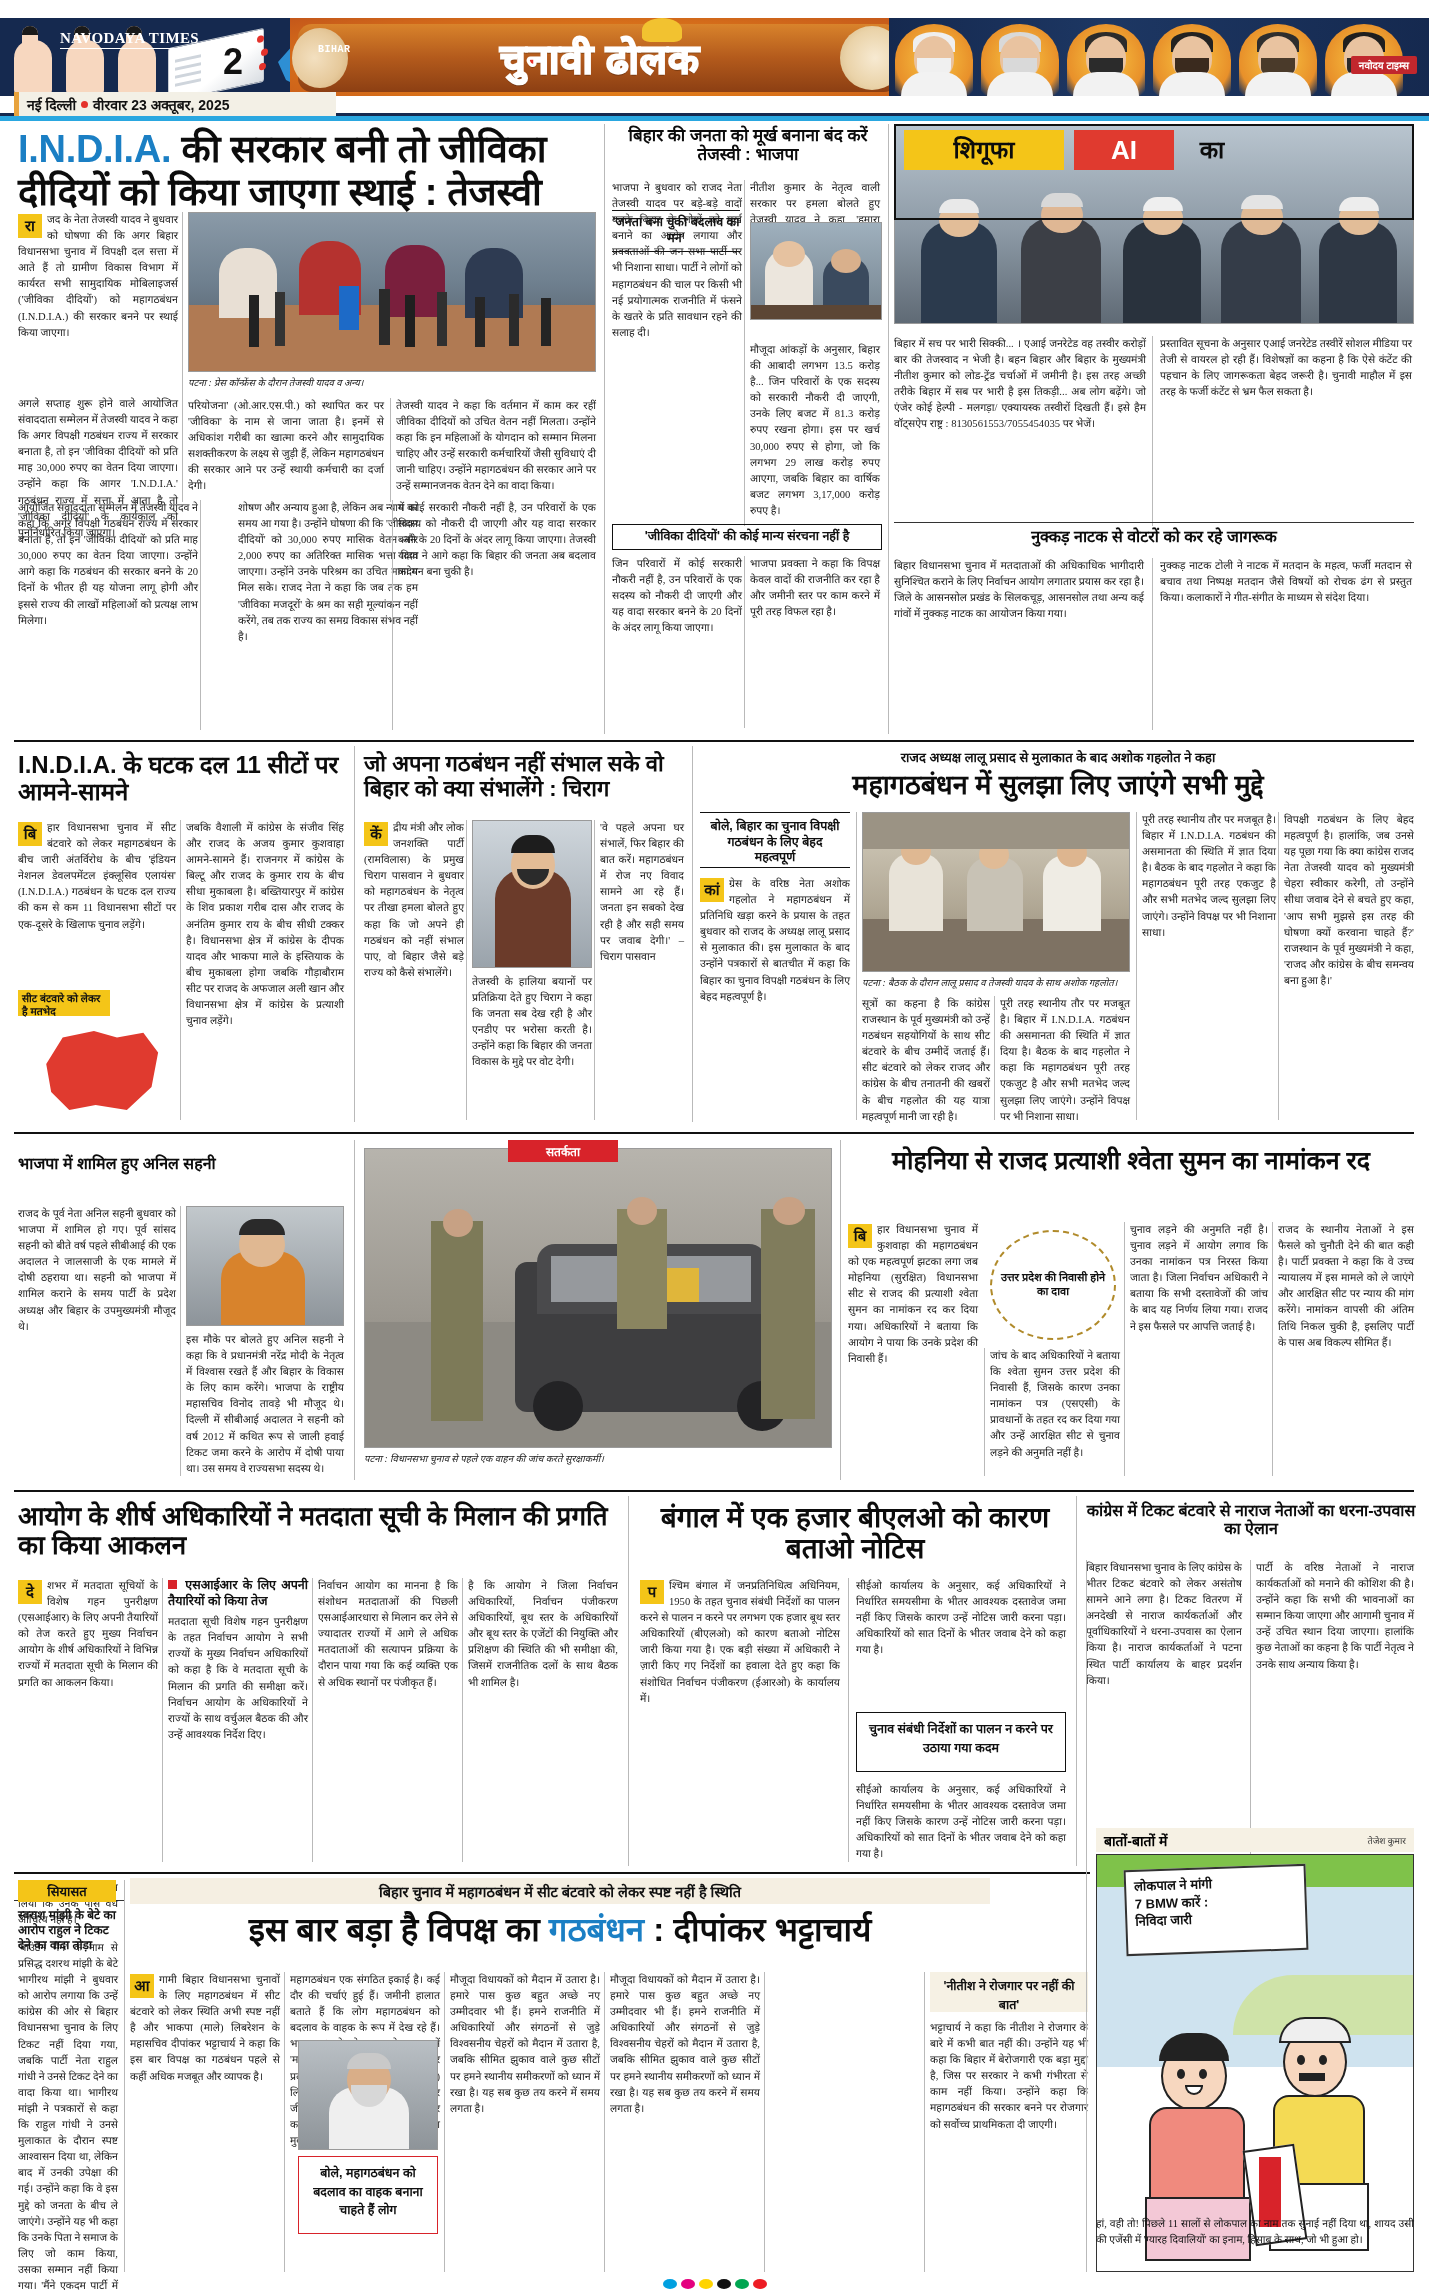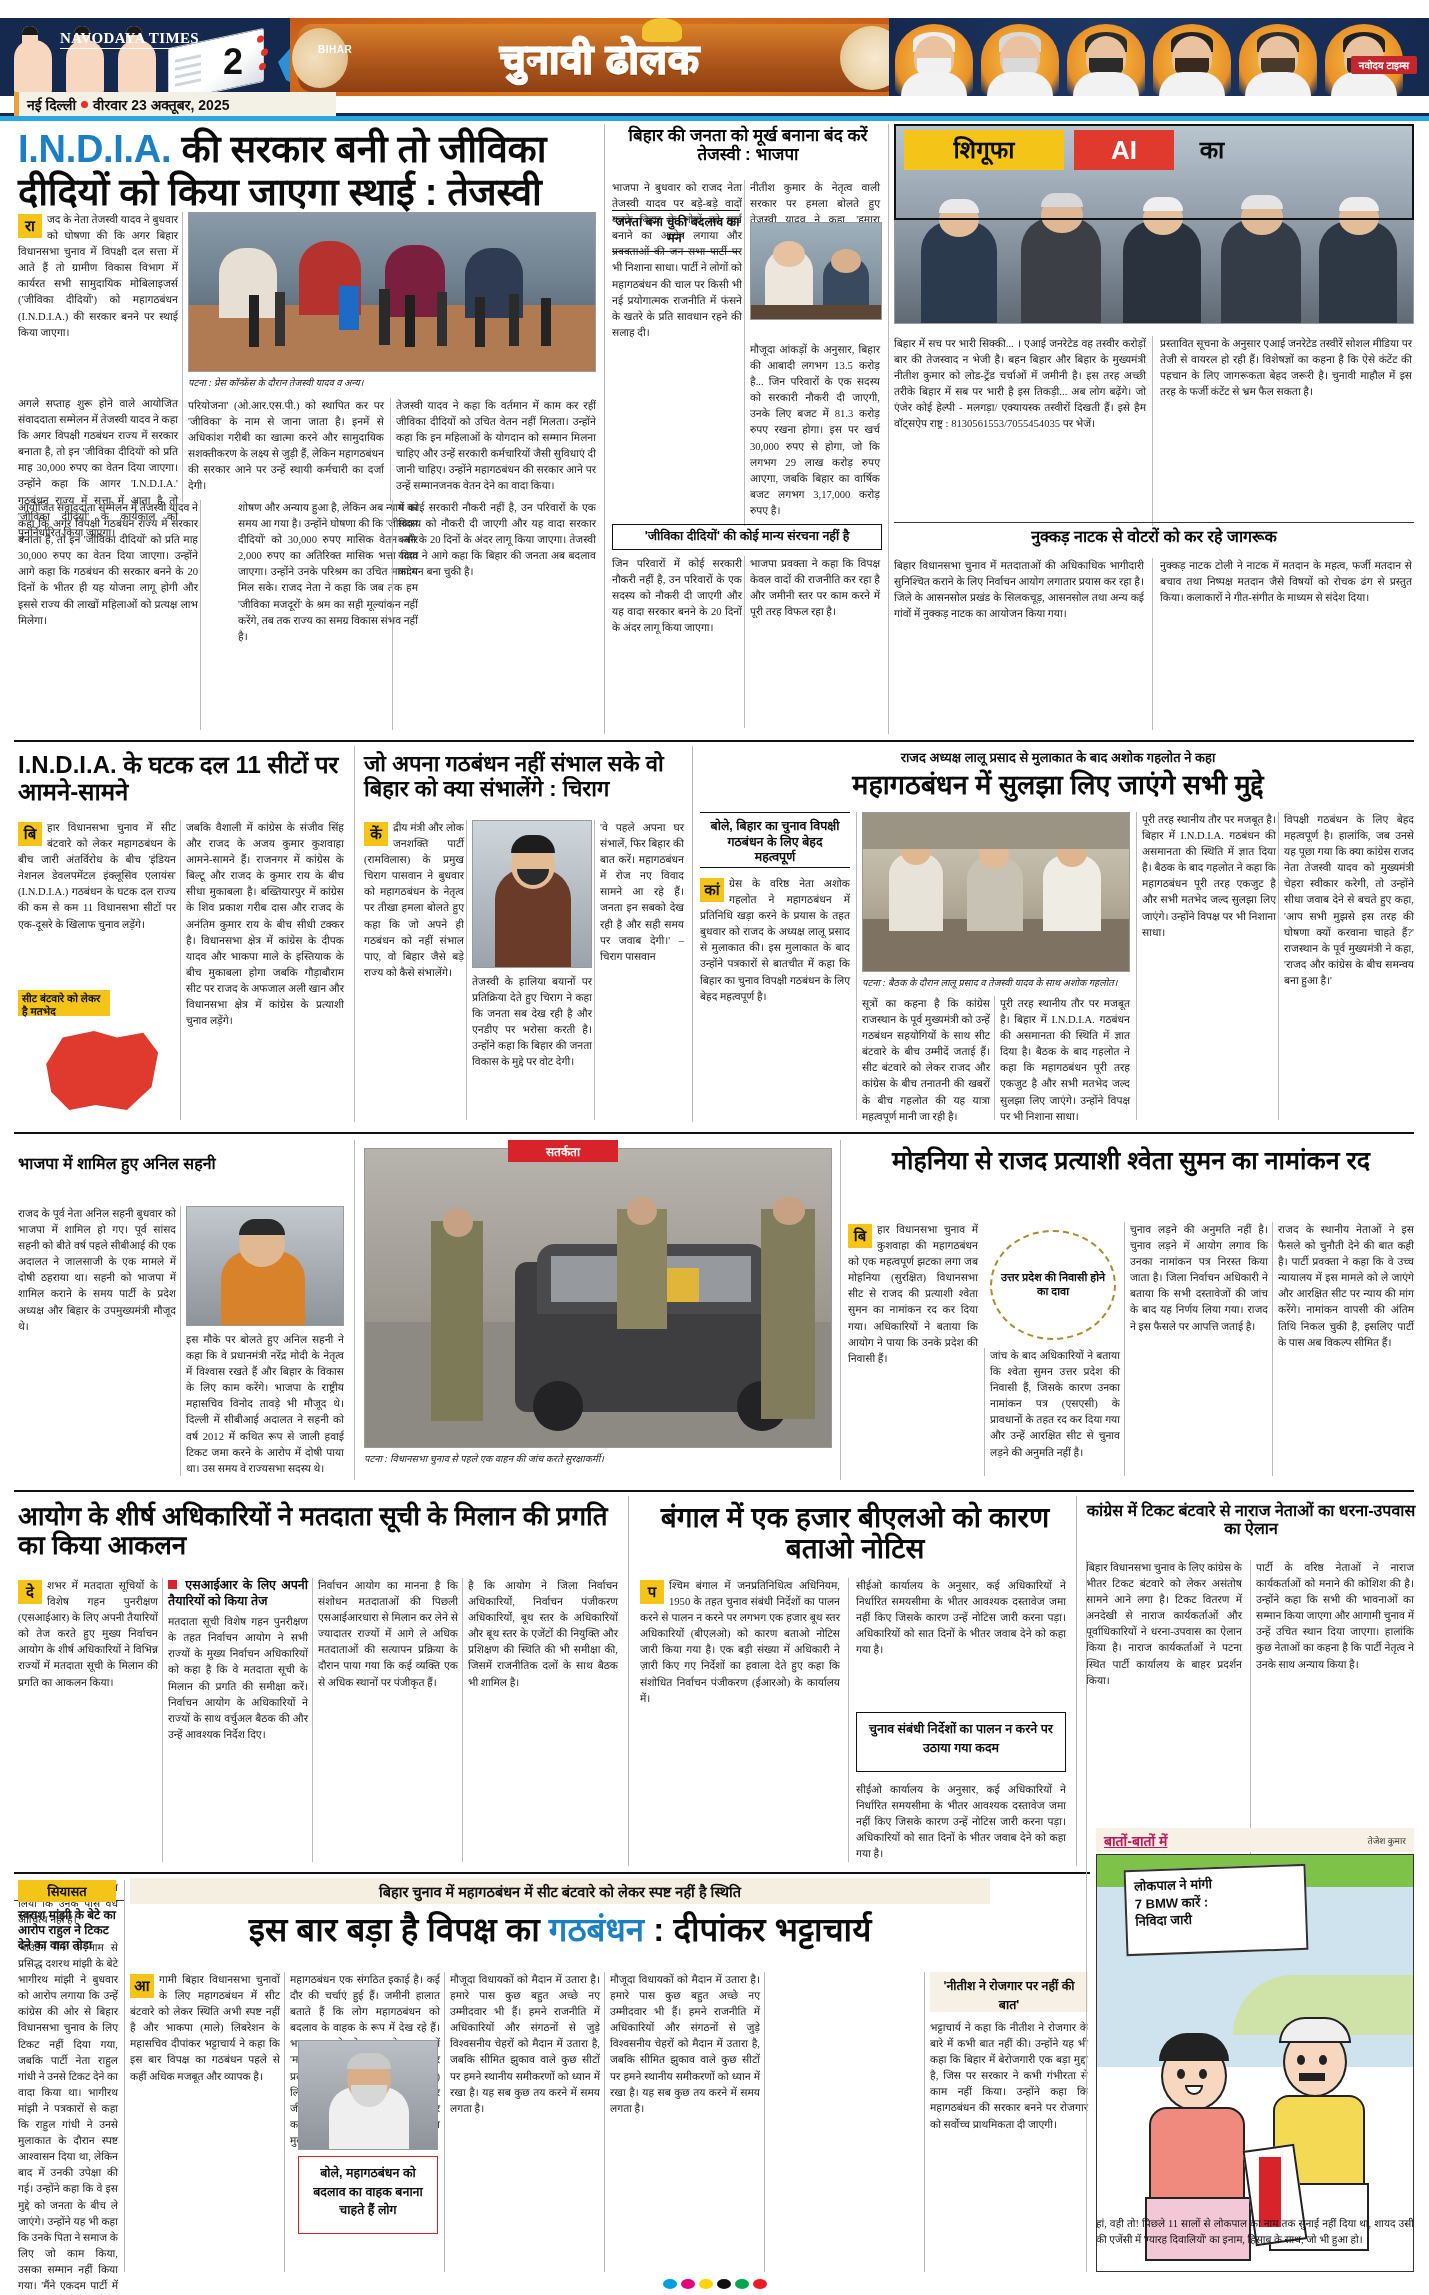--- a/index.html
+++ b/index.html
@@ -54,21 +54,21 @@
   .evm i{ position:absolute; left:6px; width:26px; height:3px; background:#cfd5dc; }
   .evm i:nth-child(2){ top:12px } .evm i:nth-child(3){ top:20px }
   .evm i:nth-child(4){ top:28px } .evm i:nth-child(5){ top:36px }
   .evm-dot{ position:absolute; width:7px;height:7px;border-radius:50%;background:#e4322b; }
   .bihar-map{
     position:absolute; left:272px; top:14px; width:120px; height:64px;
   }
   .bihar-map svg{ width:100%; height:100%; }
   .bihar-label{
     position:absolute; left:318px; top:26px; font-size:10px; font-weight:700;
-    color:#fff; font-family:Liberation Sans, sans-serif; letter-spacing:.5px; z-index:5;
+    color:#fff; font-family:Liberation Mono, monospace; letter-spacing:.5px; z-index:5;
   }
   .ballot{
     position:absolute; left:330px; top:36px; width:62px; height:42px;
   }
   .ballot .box{ position:absolute; left:0; top:22px; width:62px; height:16px; background:#7fb8e0; border-radius:2px; }
   .ballot .box2{ position:absolute; left:4px; top:34px; width:54px; height:8px; background:#2c5f8a; }
   .ballot .slip{ position:absolute; left:22px; top:0; width:18px; height:26px; background:#e7ecf0; border:1px solid #b9c2c9; transform:rotate(6deg); }
   .ballot .hand{ position:absolute; left:24px; top:-10px; width:22px; height:18px; background:#f7d7bf; border-radius:10px 10px 3px 3px; }
 
   .mast-center{
@@ -326,21 +326,21 @@
     background:#f6f1e4; text-align:center; padding:4px;
   }
   .b5-c7{ position:absolute; left:1100px; top:1972px; width:150px; height:300px; }
 
   
   .cartoon-hd{
     position:absolute; left:1096px; top:1828px; width:318px; height:24px;
     background:#f6f1e4; display:flex; align-items:center; justify-content:space-between;
     padding:0 8px;
   }
-  .cartoon-hd .t{ font-family:"Liberation Sans",sans-serif; font-weight:800; font-size:14px; color:#be185d;text-decoration:underline; }
+  .cartoon-hd .t{ font-family:"Liberation Sans",sans-serif; font-weight:800; font-size:14px; color:#000000; }
   .cartoon-hd .s{ font-family:"Liberation Serif",serif; font-size:9px; color:#333; }
   .cartoon{
     position:absolute; left:1096px; top:1854px; width:318px; height:418px;
     border:1px solid #333; background:#fff; overflow:hidden;
   }
   .cartoon .grass{ position:absolute; left:0; top:0; width:100%; height:40px; background:#7fc24a; }
   .cartoon .bg{ position:absolute; left:0; top:32px; width:100%; height:180px; background:#cfe3ef; }
   .cartoon .ground{ position:absolute; left:0; bottom:0; width:100%; height:130px; background:#fff; }
   .cartoon .hill{ position:absolute; right:0; top:120px; width:180px; height:60px; background:#cfe3a8; border-radius:60px 0 0 0; }
   .signboard{

